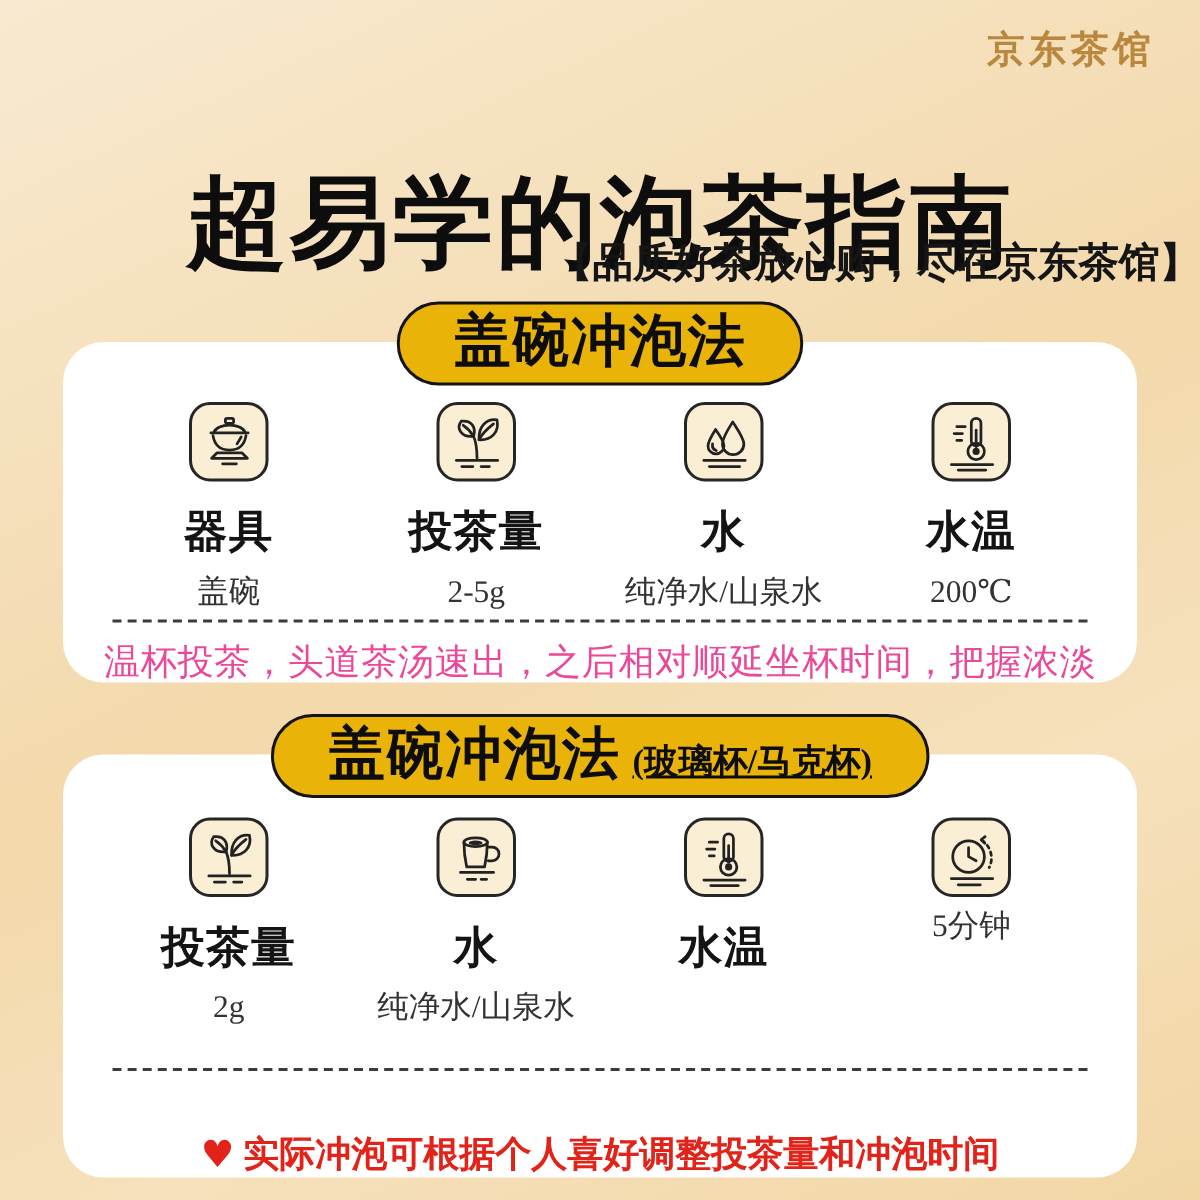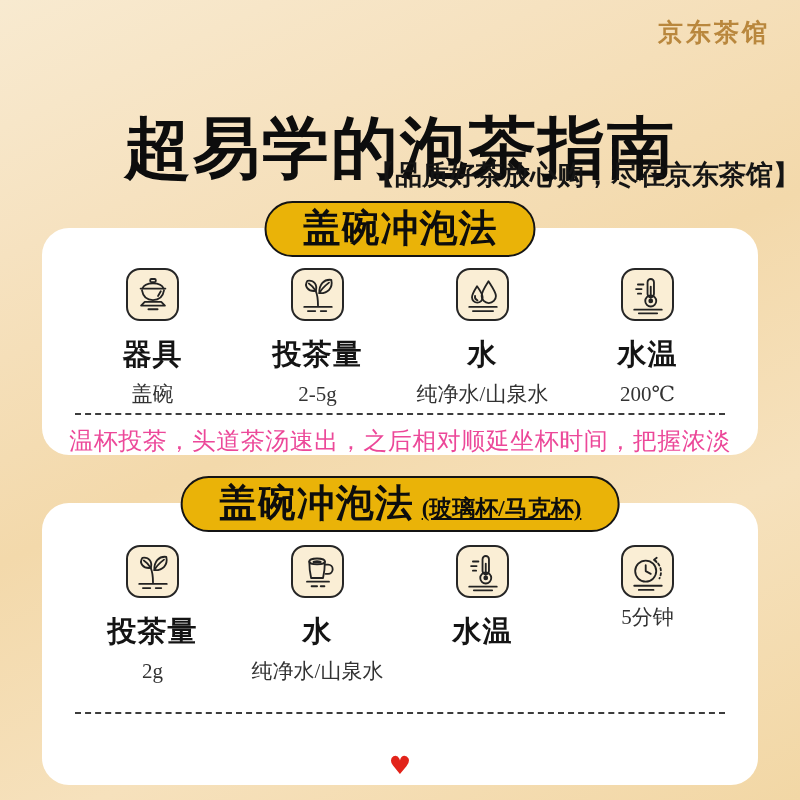--- a/index.html
+++ b/index.html
@@ -200,16 +200,17 @@
             <path d="M14 43.5 H30"></path>
           </svg>
         </span>
         <div class="col-value">5分钟</div>
       </div>
 
     </div>
     <div class="divider"></div>
     <div class="tip">
       <span class="heart">♥</span>
+      <span>实际冲泡可根据个人喜好调整投茶量和冲泡时间</span>
     </div>
   </section>
 
 </div>
 
 </body></html>

